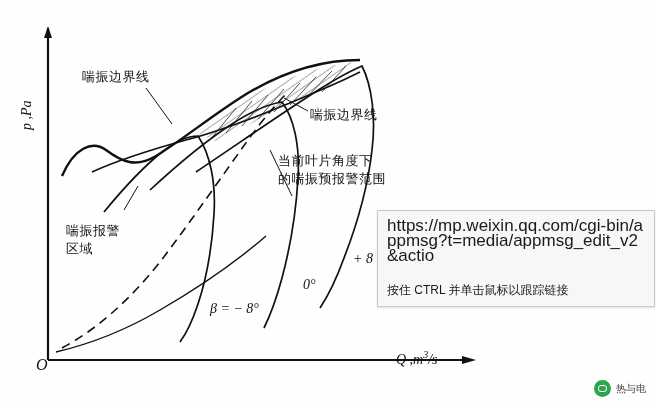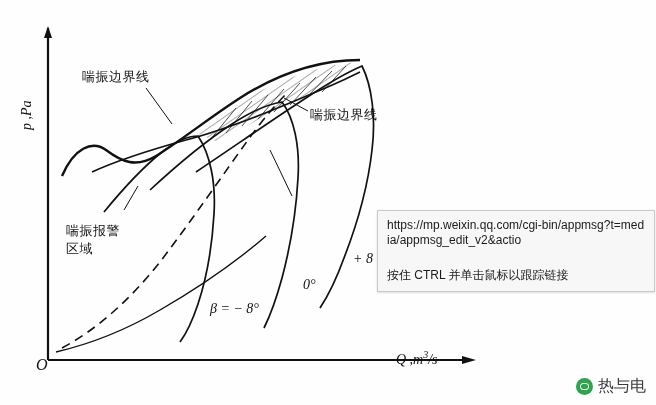--- a/index.html
+++ b/index.html
@@ -45,21 +45,21 @@
     left: 377px;
     top: 210px;
     width: 278px;
     background: #f7f7f7;
     border: 1px solid #c8c8c8;
     box-shadow: 0 1px 2px rgba(0,0,0,0.12);
     padding: 7px 9px 8px 9px;
     box-sizing: border-box;
   }
   #linkbox .url {
-    font-size: 12px;
+    font-size: 17px;
     color: #1a1a1a;
     line-height: 15px;
     word-break: break-all;
     font-family: "Liberation Sans", sans-serif;
   }
   #linkbox .hint {
     margin-top: 20px;
     font-size: 12px;
     color: #1a1a1a;
     line-height: 15px;
@@ -84,21 +84,21 @@
   #watermark .wm-icon::before {
     content: "";
     position: absolute;
     left: 4px; top: 5px;
     width: 9px; height: 7px;
     border: 1.4px solid #ffffff;
     border-radius: 3px;
     box-sizing: border-box;
   }
   #watermark .wm-text {
-    font-size: 16px;
+    font-size: 10px;
     color: #3a3a3a;
   }
 </style>
 </head>
 <body>
 
 <div id="stage">
 
   <svg class="chart" viewBox="0 0 656 405">
     <defs>
@@ -166,20 +166,22 @@
     <g>
       <polygon points="44,38 48,26 52,38" fill="#111"></polygon>
       <polygon points="462,356 476,360 462,364" fill="#111"></polygon>
     </g>
   </svg>
 
   <div class="lbl lbl-cn" style="left:82px; top:68px;">喘振边界线</div>
 
   <div class="lbl lbl-cn" style="left:310px; top:106px;">喘振边界线</div>
 
+  <div class="lbl lbl-cn" style="left:278px; top:152px;">当前叶片角度下
+的喘振预报警范围</div>
 
   <div class="lbl lbl-cn" style="left:66px; top:206px;margin-top:16px;">喘振报警
 区域</div>
 
   <div class="lbl beta-lbl" style="left:303px; top:276px;">0°</div>
 
   <div class="lbl beta-lbl" style="left:210px; top:300px;">β = − 8°</div>
 
   <div class="lbl beta-lbl" style="left:353px; top:250px;">+ 8</div>
 

